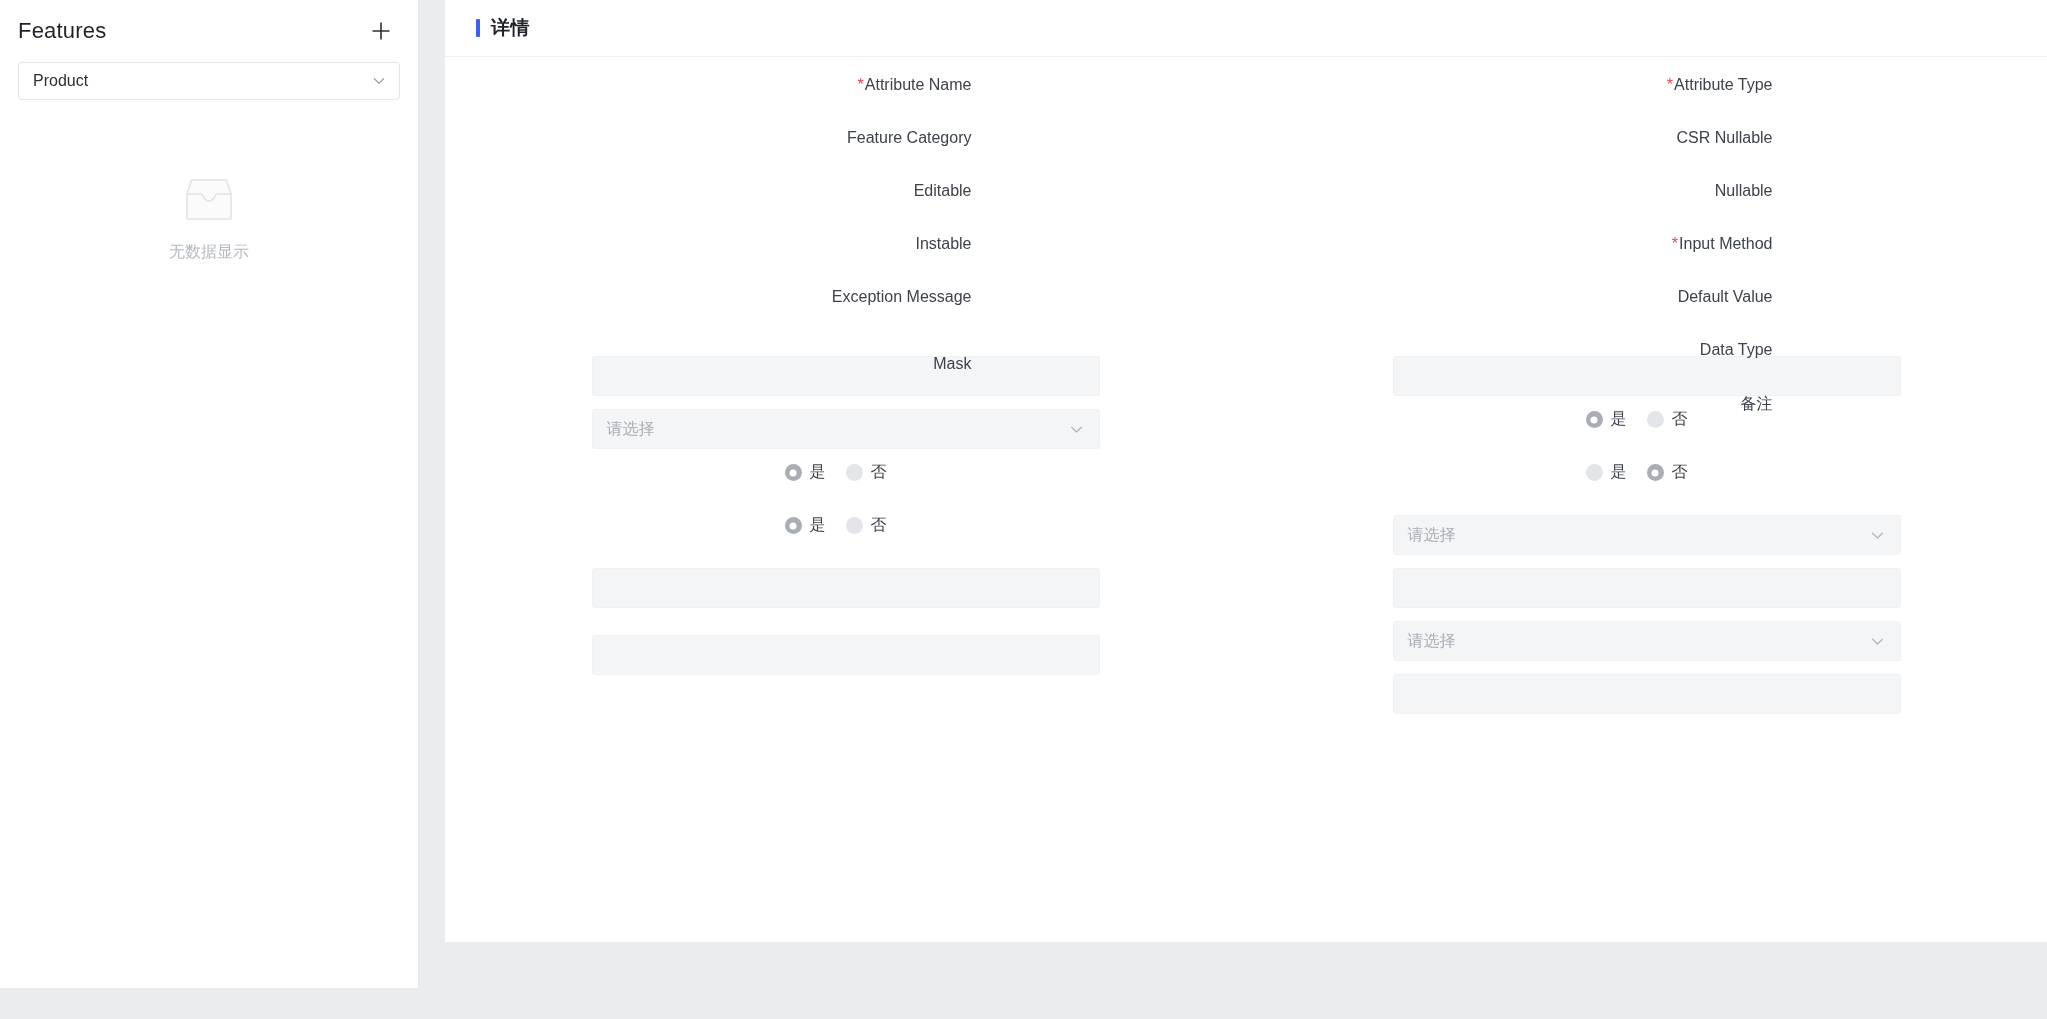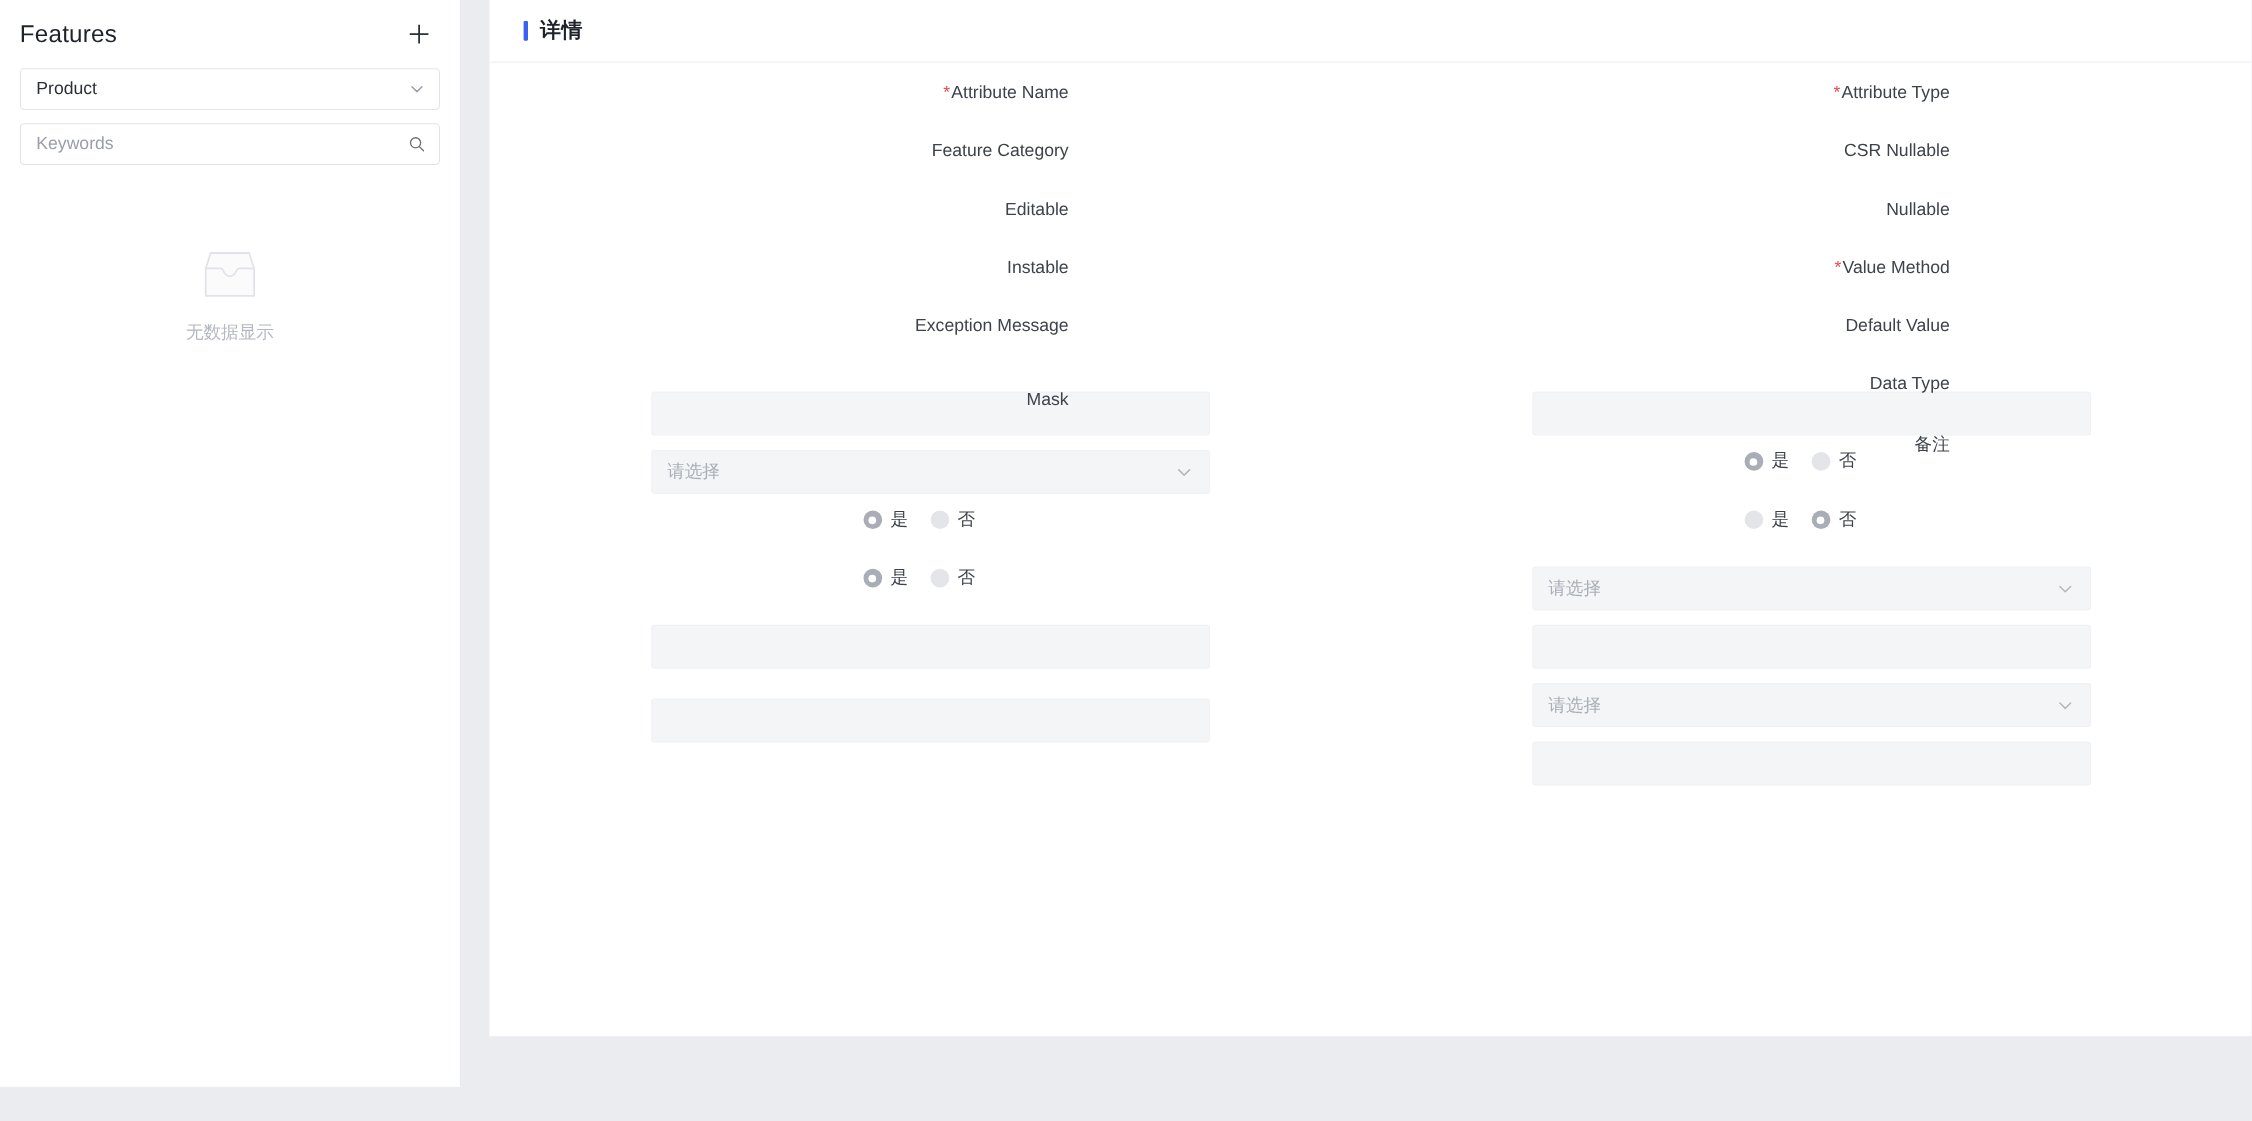--- a/index.html
+++ b/index.html
@@ -250,29 +250,20 @@
 
       <div class="select-box">
         <span class="select-value">Product</span>
         <span class="icon-chev">
           <svg width="16" height="16" viewBox="0 0 16 16">
               <path d="M3.4 5.8 L8 10.3 L12.6 5.8" fill="none" stroke="currentColor" stroke-width="1.3" stroke-linecap="round" stroke-linejoin="round"></path>
             </svg>
         </span>
       </div>
 
-      <div class="search-box">
-        <input type="text" placeholder="Keywords" style="">
-        <span class="icon-search">
-          <svg width="16" height="16" viewBox="0 0 16 16">
-              <circle cx="6.8" cy="6.8" r="4.6" fill="none" stroke="currentColor" stroke-width="1.2"></circle>
-              <path d="M10.3 10.3 L14 14" stroke="currentColor" stroke-width="1.2" stroke-linecap="round"></path>
-            </svg>
-        </span>
-      </div>
 
     </div>
 
     <div class="empty-state">
       <svg width="64" height="54" viewBox="0 0 64 54">
         <path d="M10 20 L14.5 6 L49.5 6 L54 20 L54 45 L10 45 Z" fill="#fbfbfc" stroke="#e2e3e8" stroke-width="1.6" stroke-linejoin="round"></path>
         <path d="M10 20 L24 20 C26.5 20 26 27 32 27 C38 27 37.5 20 40 20 L54 20" fill="none" stroke="#e2e3e8" stroke-width="1.6" stroke-linejoin="round"></path>
       </svg>
       <div class="empty-label">无数据显示</div>
     </div>
@@ -396,21 +387,21 @@
               </div>
               <div class="radio-item">
                 <span class="radio-dot checked"></span>
                 <span class="radio-label">否</span>
               </div>
             </div>
           </div>
         </div>
 
         <div class="form-row">
-          <div class="f-label"><span class="req">*</span><span>Value Method</span></div>
+          <div class="f-label"><span class="req">*</span><span>Input Method</span></div>
           <div class="f-control">
             <div class="sel">
               <span class="sel-txt">请选择</span>
               <span class="icon-chev">
                 <svg width="17" height="17" viewBox="0 0 16 16">
                     <path d="M3.4 5.8 L8 10.3 L12.6 5.8" fill="none" stroke="currentColor" stroke-width="1.3" stroke-linecap="round" stroke-linejoin="round"></path>
                   </svg>
               </span>
             </div>
           </div>

